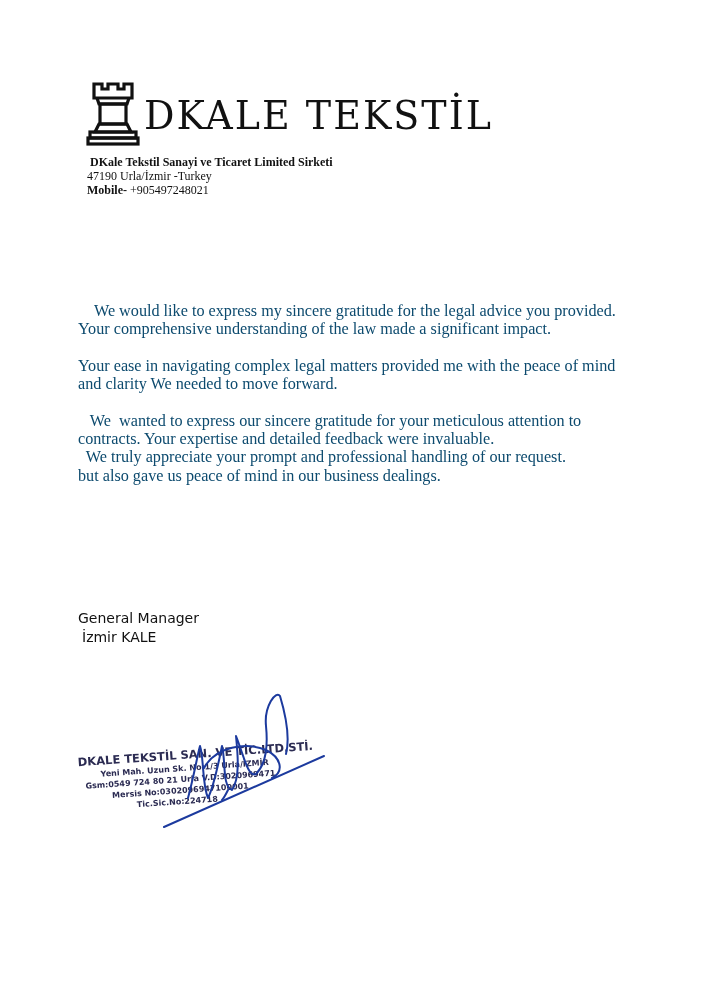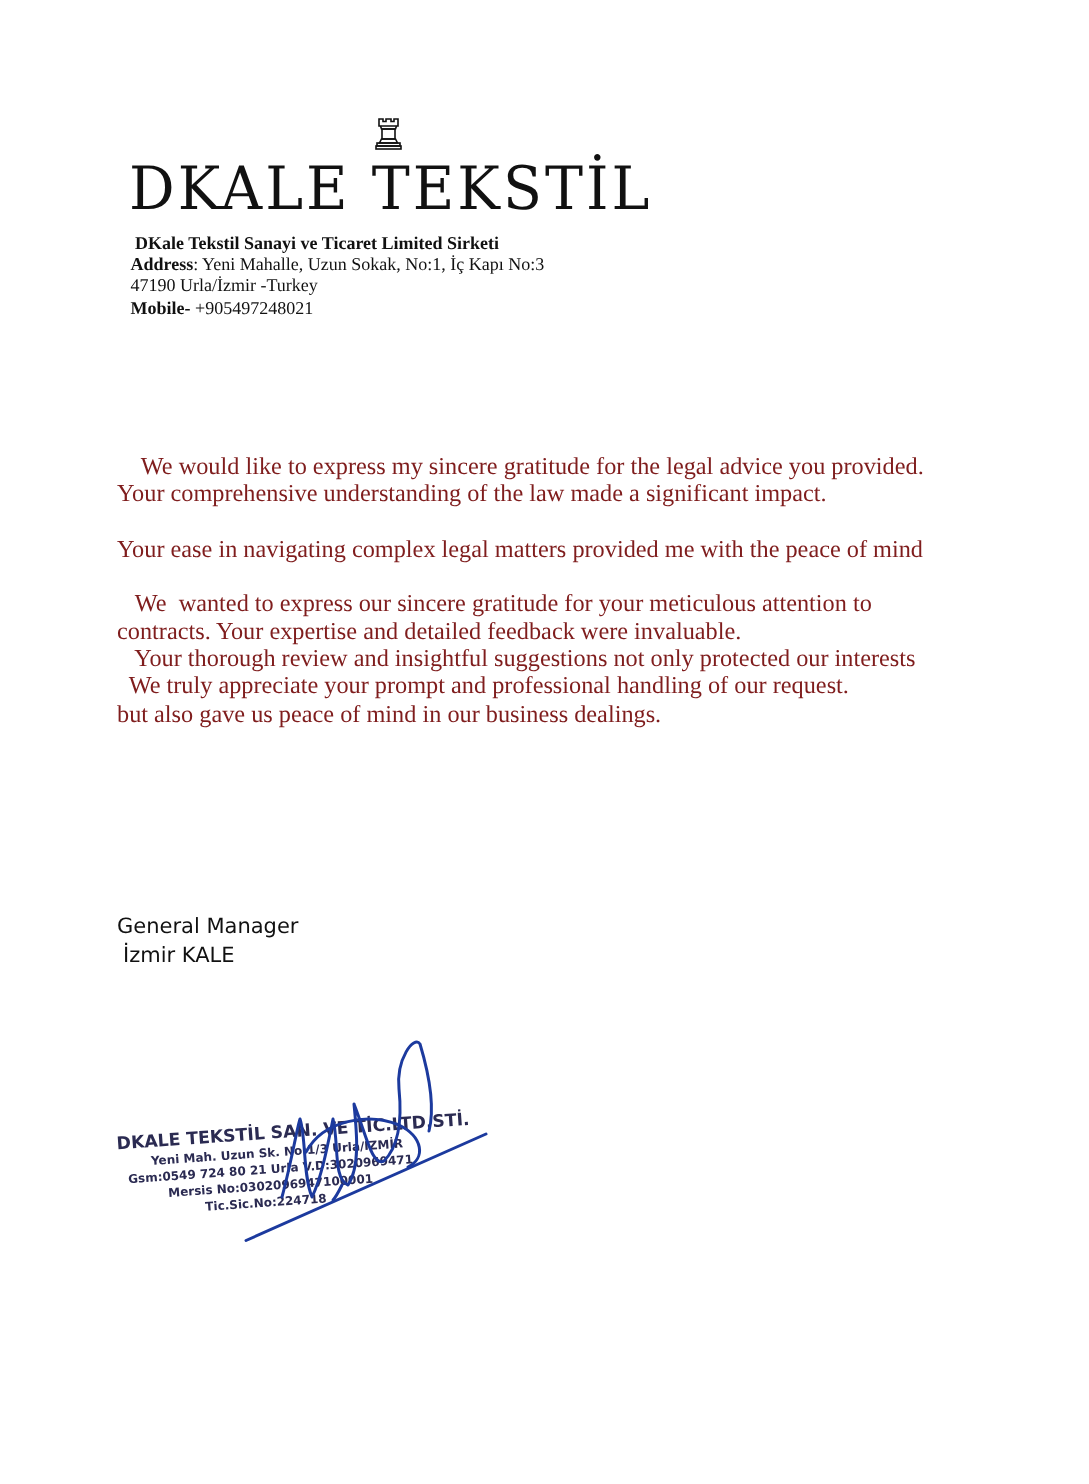--- a/index.html
+++ b/index.html
@@ -1,28 +1,28 @@
 <!DOCTYPE html>
 <html><head>
   <meta charset="utf-8">
   <style>
     html, body { margin: 0; padding: 0; background: #ffffff; }
     body { width: 726px; height: 989px; position: relative; overflow: hidden; color: #111; }
     .page { position: absolute; left: 0; top: 0; width: 726px; height: 989px; background: #fff; }
 
-    .logo { position: absolute; left: 84px; top: 78px; height: 70px; display: flex; align-items: center; flex-direction: column; }
+    .logo { position: absolute; left: 84px; top: 78px; height: 70px; display: flex; align-items: center; }
     .rook { width: 58px; height: 66px; }
     .logo-text { font-family: "DejaVu Serif", "Liberation Serif", serif; font-size: 38px; letter-spacing: 2px; color: #111; margin-left: 2px; margin-top: 4px; transform: scaleY(1.05); }
 
     .company { position: absolute; left: 87px; top: 155px; font-family: "Liberation Serif", serif; font-size: 12px; line-height: 14.2px; color: #111; }
     .company .row { white-space: nowrap; }
     .company b { font-weight: bold; margin-top: 12px; }
     .company .indent { padding-left: 3px; }
 
-    .body { position: absolute; left: 78px; top: 302px; width: 600px; font-family: "Liberation Serif", serif; font-size: 16.2px; line-height: 18.3px; color: #7f1d1d; }
+    .body { position: absolute; left: 78px; top: 302px; width: 600px; font-family: "Liberation Serif", serif; font-size: 16.2px; line-height: 18.3px; color: #0c4a6e; }
     .body p { margin: 0; white-space: pre; }
     .body .gap { height: 18.3px; }
 
     .sign { position: absolute; left: 78px; top: 609px; font-family: "DejaVu Sans", "Liberation Sans", sans-serif; font-size: 14px; line-height: 19px; color: #111; }
     .sign .name { padding-left: 4px; }
 
     .stamp { position: absolute; left: 76px; top: 686px; width: 260px; height: 150px; }
     .stamp-text { position: absolute; left: 0; top: 0; width: 260px; height: 150px; }
   </style>
 </head>
@@ -39,34 +39,33 @@
         <path d="M15 44 H43 L47 52 H11 Z"></path>
         <rect x="6" y="52" width="46" height="6"></rect>
         <rect x="4" y="58" width="50" height="6"></rect>
       </g>
     </svg>
     <span class="logo-text">DKALE TEKSTİL</span>
   </div>
 
   <div class="company">
     <div class="row indent"><b>DKale Tekstil Sanayi ve Ticaret Limited Sirketi</b></div>
-    <div class="row"><b>Address</b><span>: Yeni Mahalle, Uzun Sokak, No:1, İç Kapı No:3</span></div>
     <div class="row"><span>47190 Urla/İzmir -Turkey</span></div>
     <div class="row"><b>Mobile-</b><span style="white-space:pre"> +905497248021</span></div>
   </div>
 
   <div class="body">
     <p>    We would like to express my sincere gratitude for the legal advice you provided.</p>
     <p>Your comprehensive understanding of the law made a significant impact.</p>
     <div class="gap"></div>
     <p>Your ease in navigating complex legal matters provided me with the peace of mind</p>
+    <p>and clarity We needed to move forward.</p>
     <div class="gap"></div>
     <p>   We  wanted to express our sincere gratitude for your meticulous attention to</p>
     <p>contracts. Your expertise and detailed feedback were invaluable.</p>
-    <p>   Your thorough review and insightful suggestions not only protected our interests</p>
     <p>  We truly appreciate your prompt and professional handling of our request.</p>
     <p>but also gave us peace of mind in our business dealings.</p>
   </div>
 
   <div class="sign">
     <div>General Manager</div>
     <div class="name">İzmir KALE</div>
   </div>
 
   <div class="stamp">

